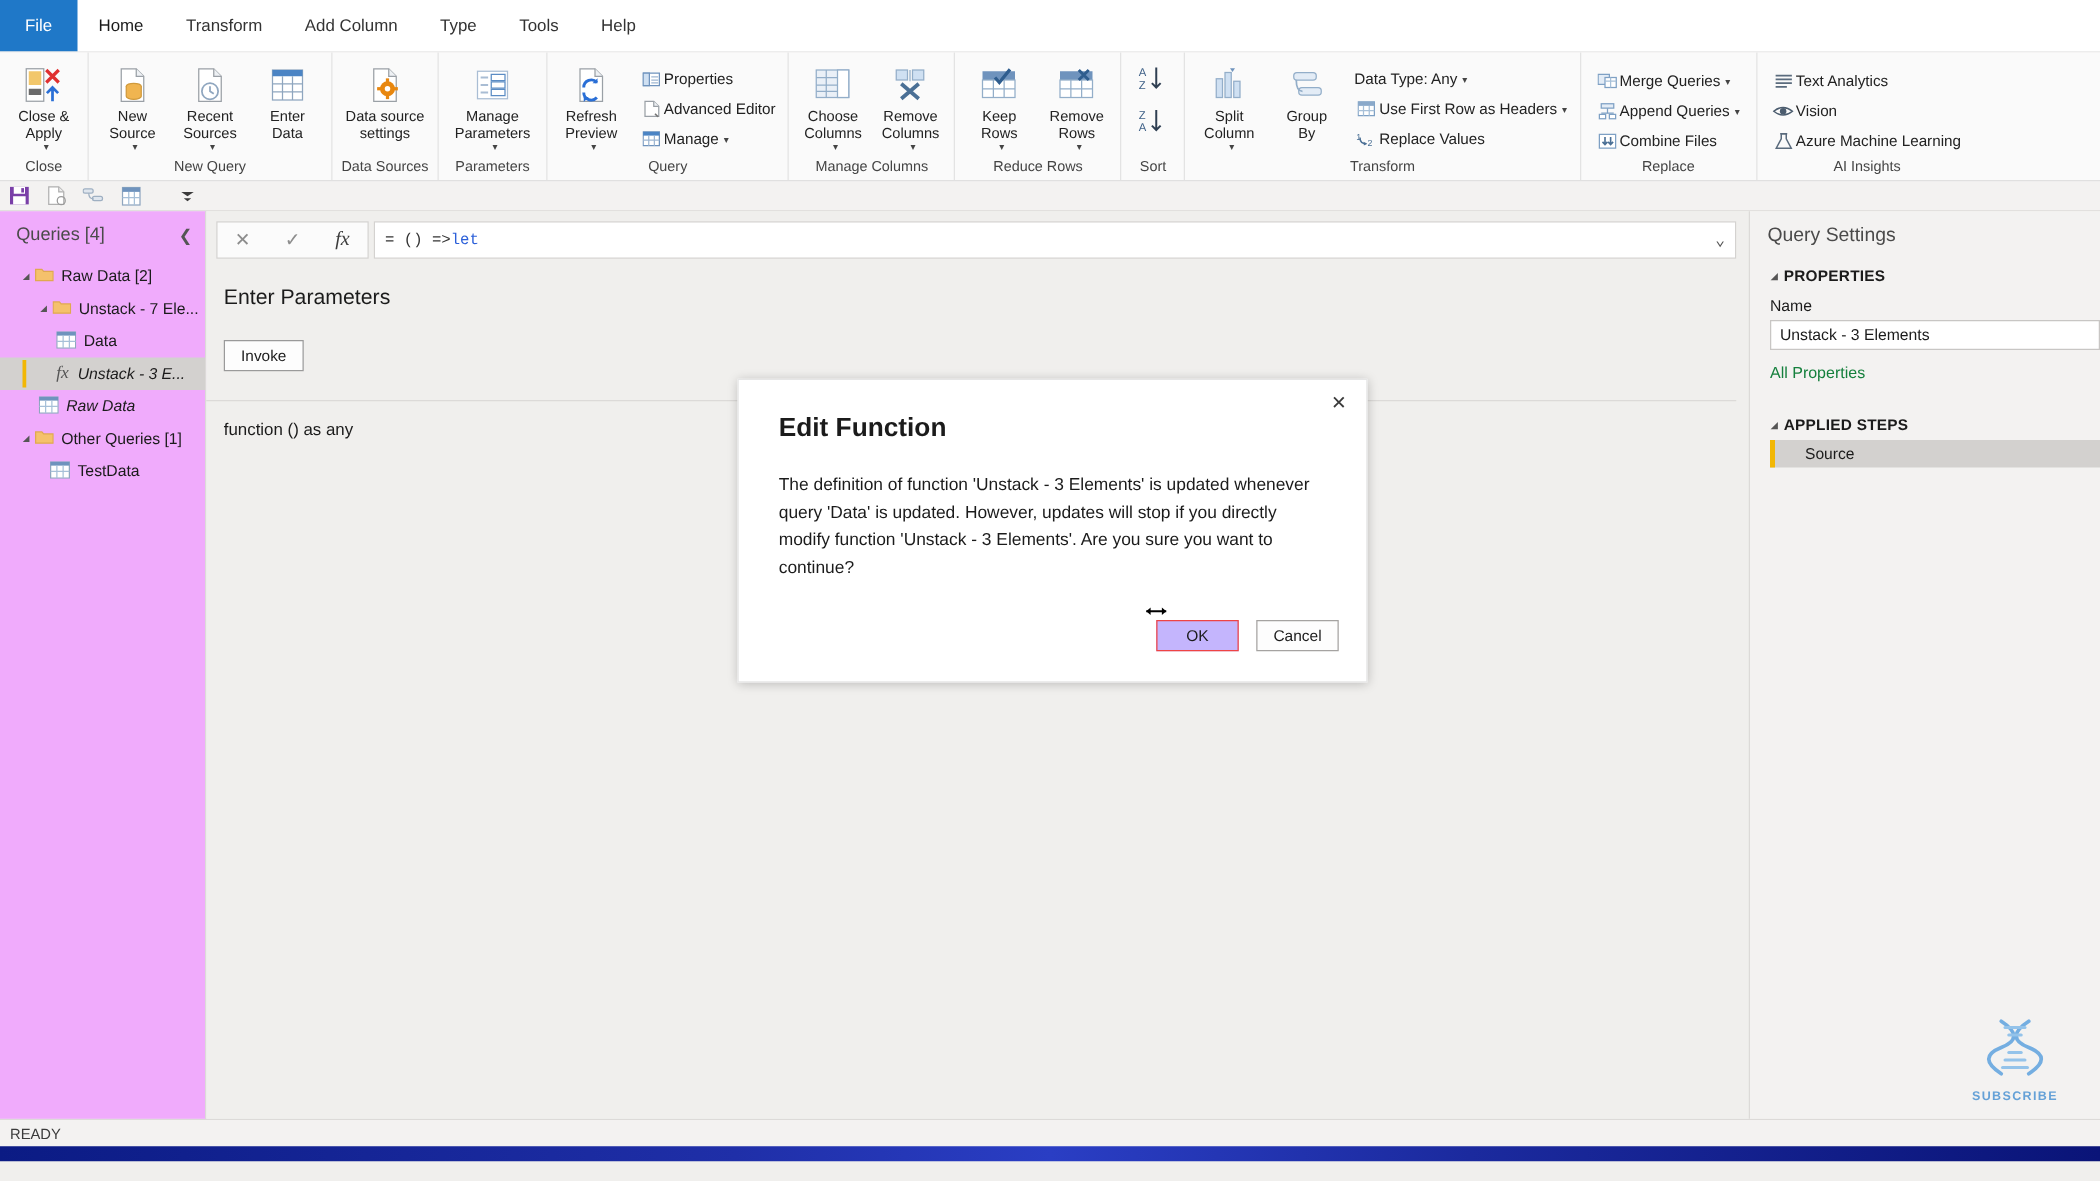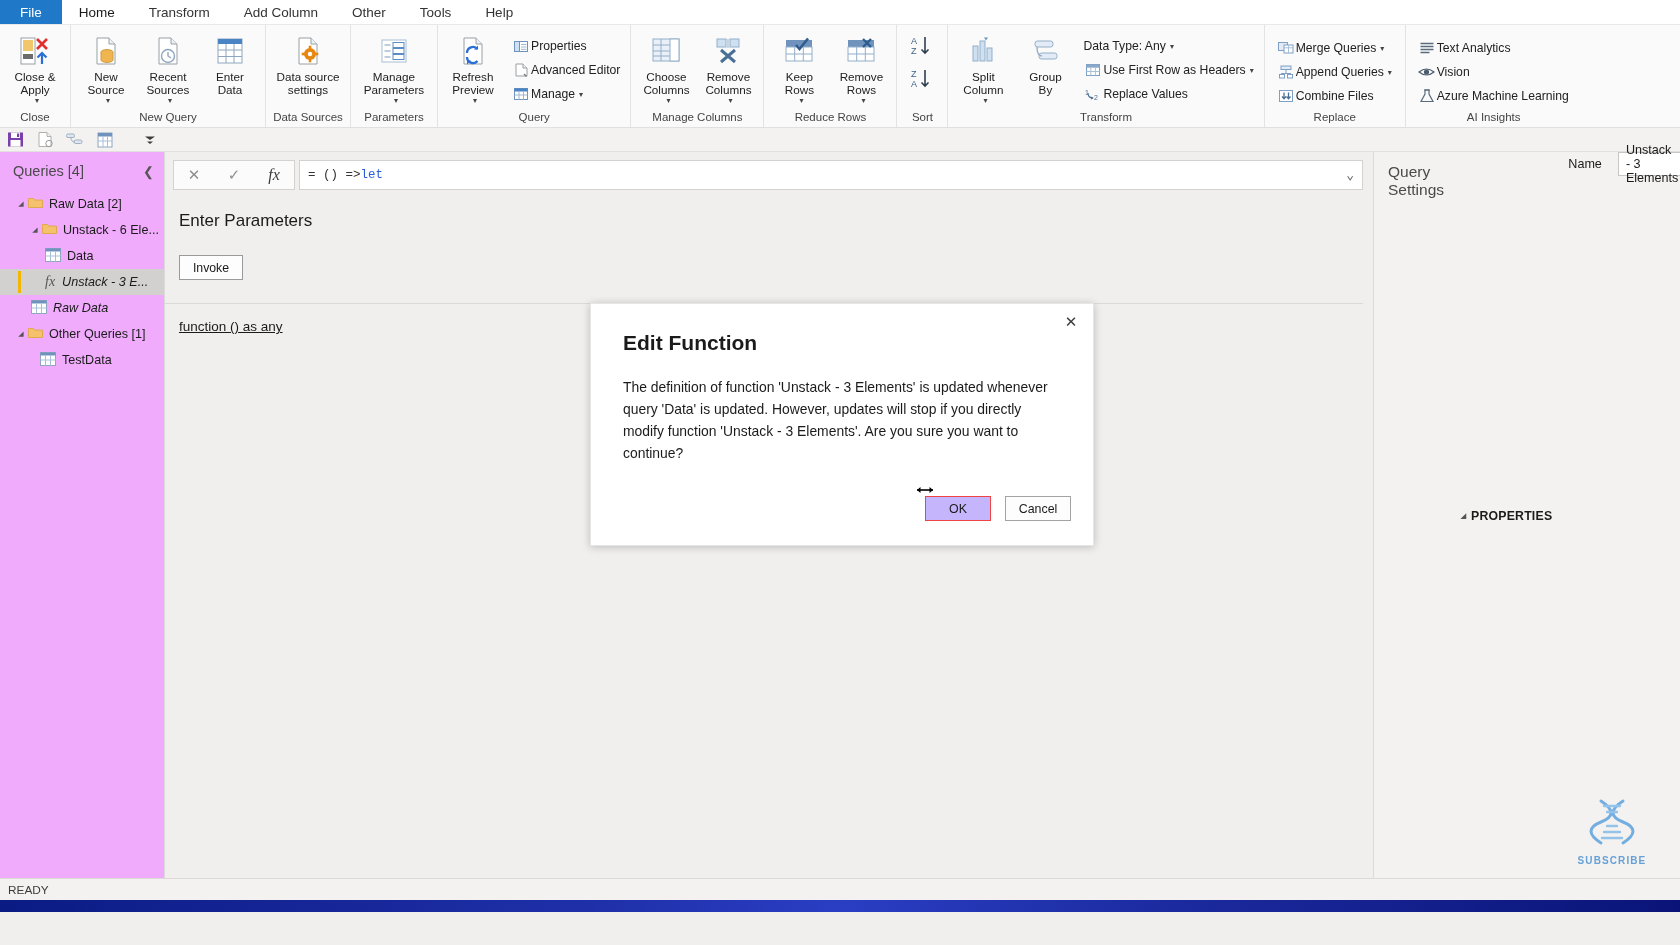--- a/index.html
+++ b/index.html
@@ -6,21 +6,21 @@
   html, body {
     width: 1680px; height: 945px;
     font-family: "Liberation Sans", sans-serif;
     background: #f0efed; overflow: hidden;
     -webkit-font-smoothing: antialiased;
   }
   .app { position: relative; width: 1680px; height: 945px; }
 
   
   .tabstrip {
-    height: 25px; background: #ffffff; display: flex; align-items: stretch;
+    height: 42px; background: #ffffff; display: flex; align-items: stretch;
     border-bottom: 1px solid #e8e8e8;
   }
   .tab {
     display: flex; align-items: center; padding: 0 17px;
     font-size: 13.5px; color: #333; cursor: default; white-space: nowrap;
   }
   .tab.file { background: #1f78c8; color: #fff; padding: 0 20px; }
   .tab.active { color: #1a1a1a; }
 
   
@@ -109,26 +109,26 @@
   .fbox .expand { margin-left: auto; font-size: 13px; color: #555; cursor: pointer; }
 
   .fn-area { padding: 14px 0 0 14px; }
   .fn-heading { font-size: 17px; color: #1b1b1b; }
   .invoke-btn {
     margin-top: 24px; width: 64px; height: 25px; background: #fdfdfd;
     border: 1px solid #9a9a9a; font-size: 12.3px; color: #1b1b1b;
     display: flex; align-items: center; justify-content: center; cursor: pointer;
   }
   .fn-sep { margin: 23px 10px 0 0; border-top: 1px solid #dcdad8; }
-  .fn-sig { padding: 15px 0 0 14px; font-size: 13.5px; color: #1b1b1b; text-decoration: underline; }
+  .fn-sig { padding: 15px 0 0 14px; font-size: 13.5px; color: #1b1b1b; }
 
   
   .qsettings {
-    width: 307px; background: #f3f2f1; border-left: 1px solid #dcdad8;
-    display: flex; flex-direction: row; position: relative;
+    width: 281px; background: #f3f2f1; border-left: 1px solid #dcdad8;
+    display: flex; flex-direction: column; position: relative;
   }
   .qs-title { font-size: 15.5px; color: #4a4a4a; padding: 11px 0 10px 14px; }
   .qs-section {
     display: flex; align-items: center; padding: 6px 0 5px 12px;
     font-size: 12.3px; font-weight: bold; color: #1b1b1b; letter-spacing: .2px;
   }
   .qs-section .tri { width: 15px; }
   .qs-field-label { font-size: 12.6px; color: #1b1b1b; padding: 5px 0 4px 16px; }
   .qs-input {
     margin: 0 0 0 16px; height: 24px; background: #fff; border: 1px solid #c8c6c4;
@@ -194,21 +194,21 @@
 </head>
 <body>
 
 <div class="app">
 
   <div class="tabstrip">
     <div class="tab file">File</div>
     <div class="tab active">Home</div>
     <div class="tab">Transform</div>
     <div class="tab">Add Column</div>
-    <div class="tab">Other</div>
+    <div class="tab">Type</div>
     <div class="tab">Tools</div>
     <div class="tab">Help</div>
   </div>
 
   <div class="ribbon">
 
     <div class="group">
       <div class="group-items">
         <div class="bigbtn">
           <div class="ico">
@@ -647,21 +647,21 @@
           <span class="qlabel">Raw Data [2]</span>
         </div>
 
         <div class="qnode" style="padding-left:28px;">
           <span class="tri">◢</span>
           <span class="folder">
             <svg width="15" height="12" viewBox="0 0 15 12">
                 <path d="M0.5 1.5 h5 l1.4 1.6 h7.6 v7.4 h-14 z" fill="#f5c16c" stroke="#e0a94f"></path>
               </svg>
           </span>
-          <span class="qlabel">Unstack - 6 Ele...</span>
+          <span class="qlabel">Unstack - 7 Ele...</span>
         </div>
 
         <div class="qnode" style="padding-left:45px;">
           <span class="tblico">
             <svg width="16" height="14" viewBox="0 0 16 14">
               <rect x="0.5" y="0.5" width="15" height="13" fill="#fff" stroke="#8fa6bf"></rect>
               <rect x="0.5" y="0.5" width="15" height="3" fill="#6f93bd"></rect>
               <path d="M5.5 3.5 v10 M10.5 3.5 v10 M0.5 8 h15" stroke="#a7c0d8"></path>
             </svg>
           </span>

